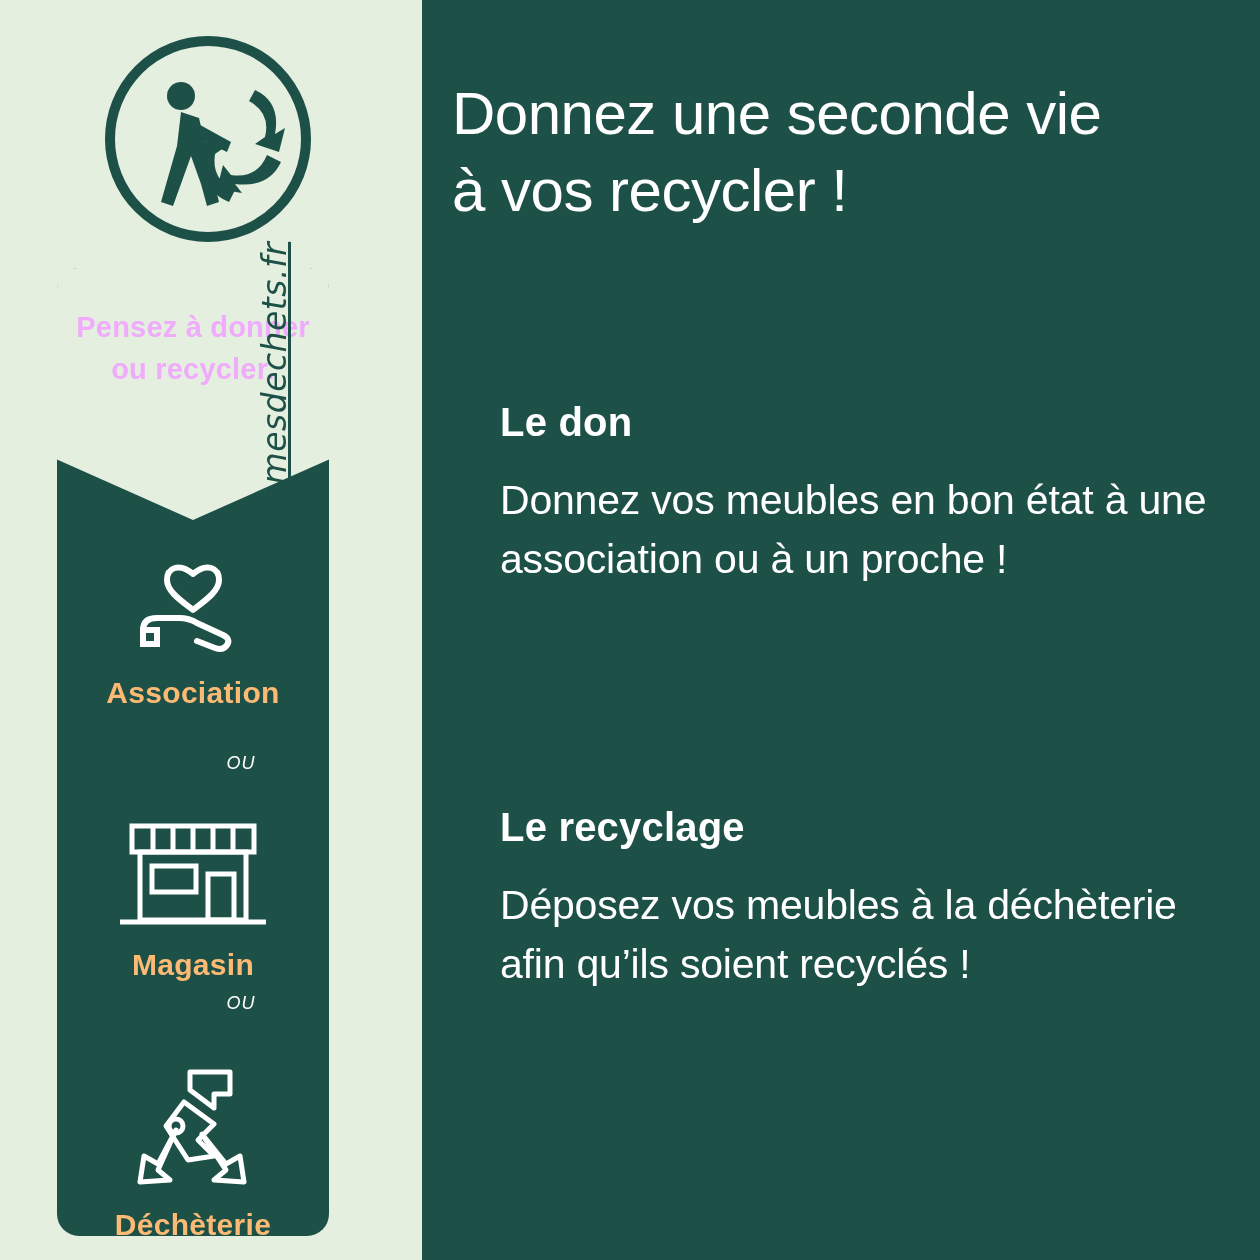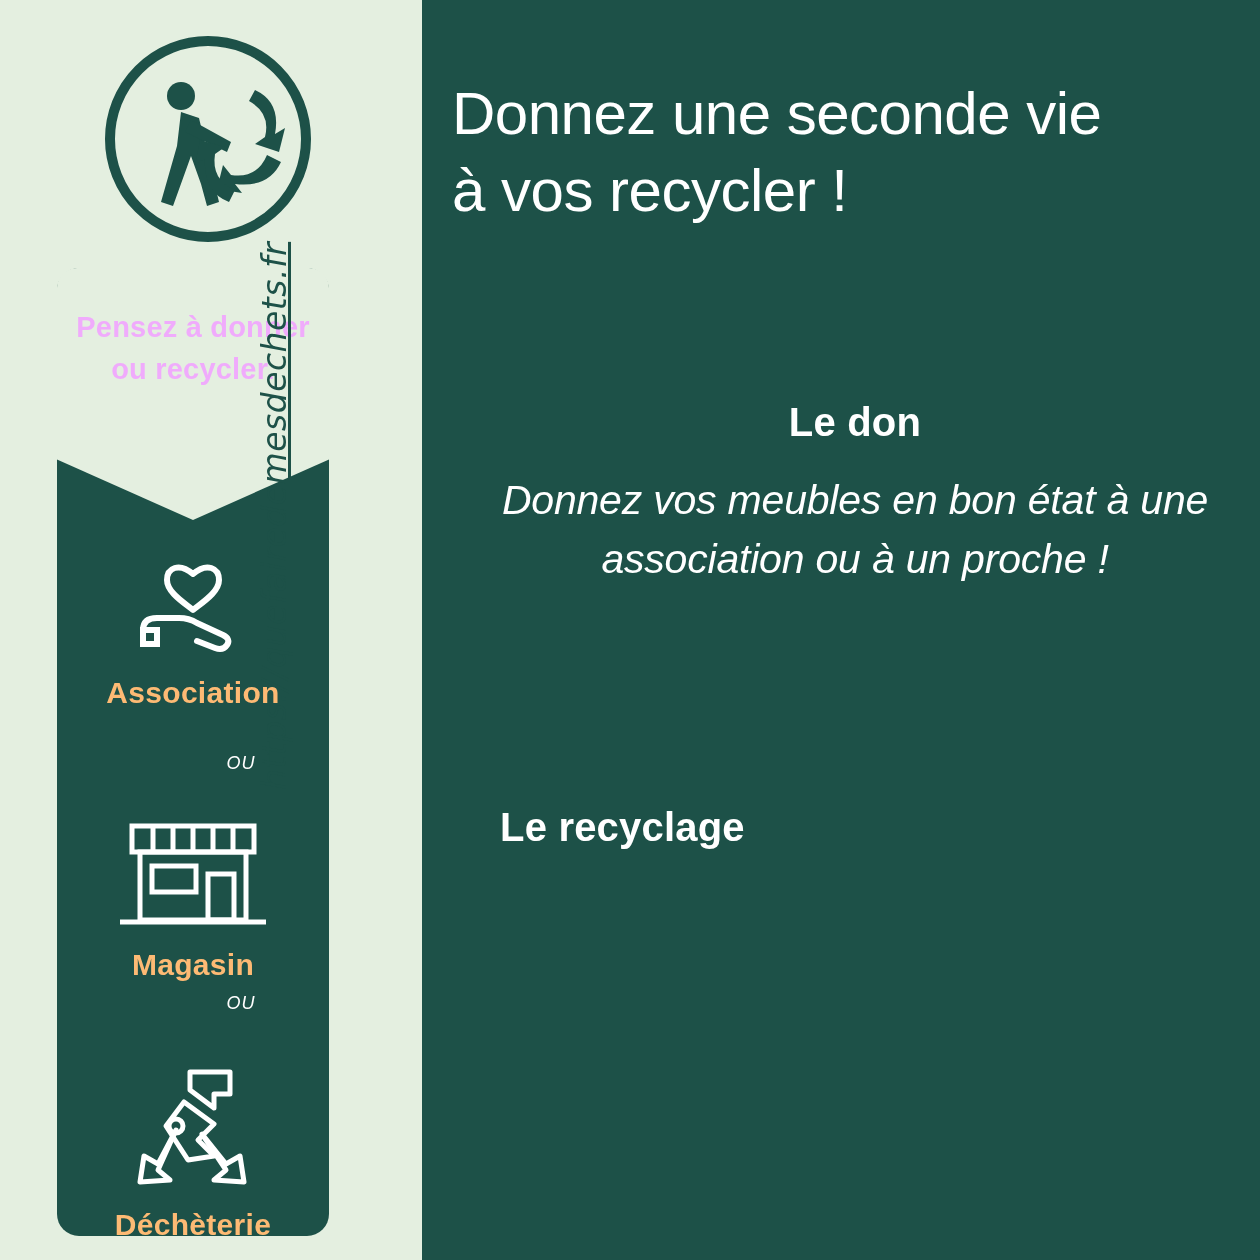--- a/index.html
+++ b/index.html
@@ -137,25 +137,24 @@
     color: #ffffff;
   }
   .block-title {
     font-weight: bold;
     font-size: 40px;
     margin-bottom: 26px;
     letter-spacing: .2px;
   }
   .block-body {
     font-size: 41px;
-    font-style: italic;
     line-height: 1.45;
     letter-spacing: -.2px;
   }
-  #don-block { top: 400px; text-align: center; }
+  #don-block { top: 400px; }
   #recyclage-block { top: 805px; }
 </style>
 </head>
 <body>
 
 <div class="poster">
 
   <div class="right-panel"></div>
   <div class="left-col"></div>
 
@@ -240,15 +239,16 @@
     <div>à vos recycler !</div>
   </div>
 
   <div class="block" id="don-block">
     <div class="block-title">Le don</div>
     <div class="block-body">Donnez vos meubles en bon état à une association ou à un proche !</div>
   </div>
 
   <div class="block" id="recyclage-block">
     <div class="block-title">Le recyclage</div>
+    <div class="block-body">Déposez vos meubles à la déchèterie afin qu’ils soient recyclés !</div>
   </div>
 
 </div>
 
 </body></html>

